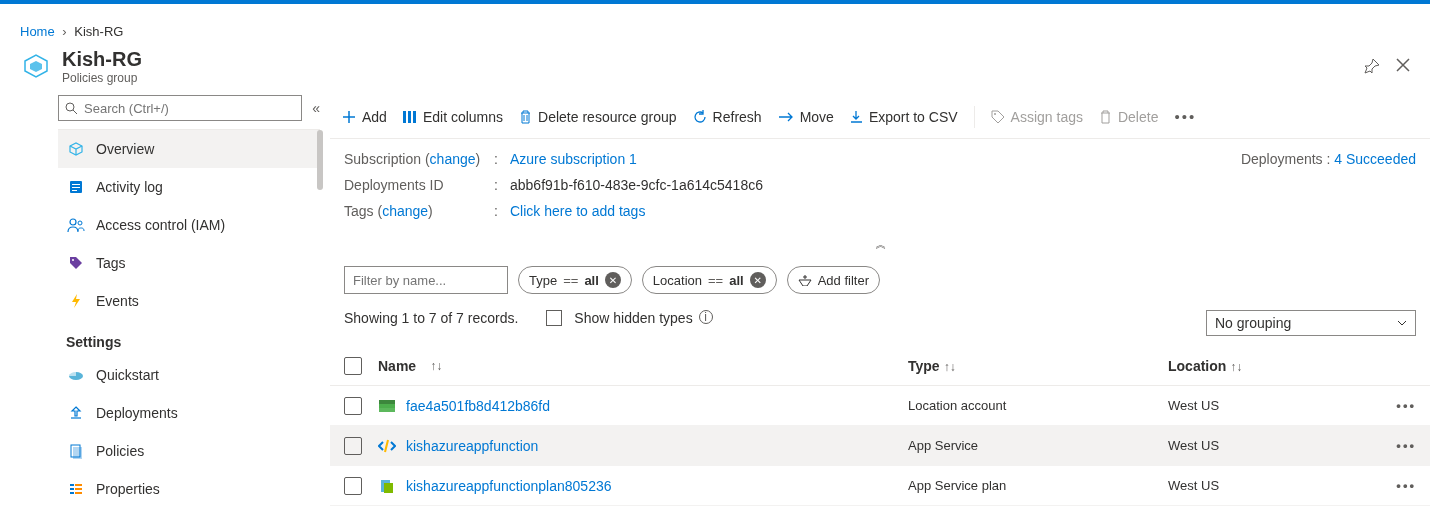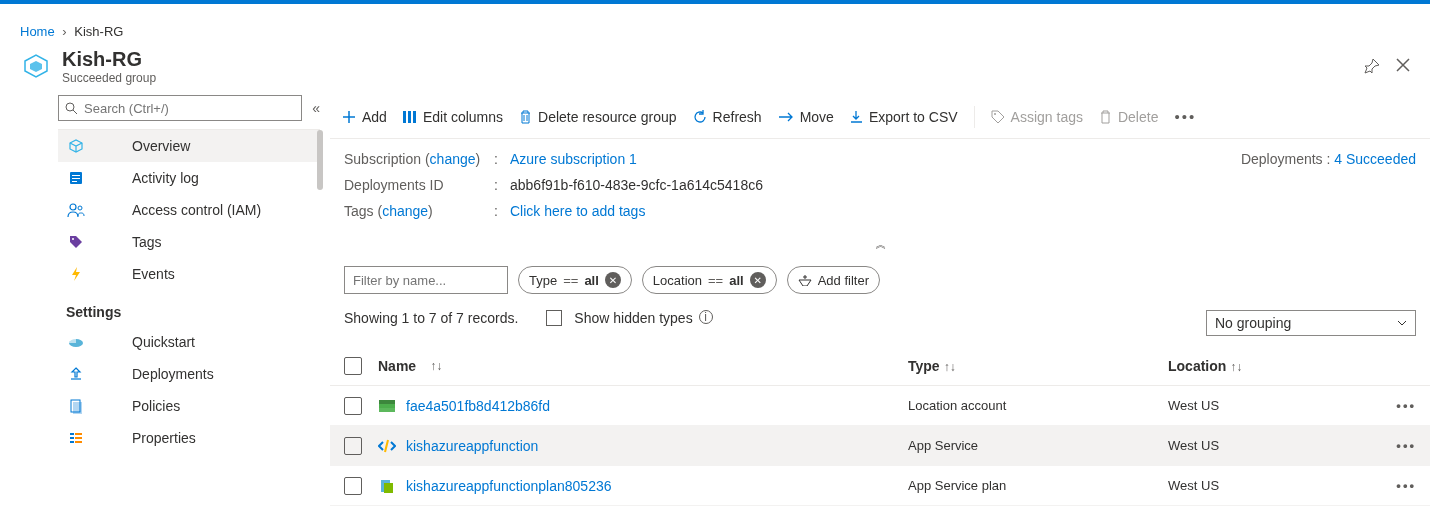--- a/index.html
+++ b/index.html
@@ -16,21 +16,21 @@
   .header-actions { margin-left: auto; display: flex; gap: 16px; color: #605e5c; }
   .header-actions .icon-btn { cursor: pointer; font-size: 16px; }
   .main { display: flex; margin-left: 40px; }
   .sidebar { width: 290px; padding: 0 10px 0 18px; border-right: none; }
   .search-row { display: flex; align-items: center; margin-bottom: 8px; }
   .search-box { flex: 1; display: flex; align-items: center; border: 1px solid #8a8886; height: 26px; padding: 0 6px; }
   .search-box input { border: none; outline: none; flex: 1; font-size: 13px; }
   .search-icon { color: #605e5c; margin-right: 6px; font-size: 13px; }
   .collapse-btn { color: #605e5c; margin-left: 10px; font-size: 14px; cursor:pointer; }
   .nav { list-style: none; border-top: 1px solid #edebe9; position: relative; }
-  .nav li { display: flex; align-items: center; height: 32px; padding: 0 8px; cursor: pointer; font-size: 14px; gap: 36px; }
+  .nav li { display: flex; align-items: center; height: 38px; padding: 0 8px; cursor: pointer; font-size: 14px; }
   .nav li.active { background: #f3f2f1; }
   .nav li .nav-icon { width: 20px; height: 20px; margin-right: 10px; display:flex; align-items:center; justify-content:center; }
   .nav-heading { font-size: 14px; font-weight: 600; padding: 14px 8px 6px; color: #323130; }
   .scrollbar-v { position: absolute; right: -3px; top: 0; width: 6px; height: 60px; background: #c8c6c4; border-radius: 3px; }
   .content { flex: 1; }
   .toolbar { display: flex; align-items: center; height: 44px; border-bottom: 1px solid #edebe9; padding: 0 12px; gap: 16px; }
   .tbtn { display: inline-flex; align-items: center; gap: 6px; color: #323130; cursor: pointer; font-size: 14px; }
   .tbtn.disabled { color: #a19f9d; }
   .tbtn .ticon { color: #0078d4; font-size: 15px; display:inline-flex; align-items:center; }
   .tbtn.disabled .ticon { color: #a19f9d; }
@@ -80,21 +80,21 @@
 
 <div class="header">
   <div class="header-icon">
     <svg width="30" height="30" viewBox="0 0 30 30">
       <path d="M4 10 L15 4 L26 10 L26 20 L15 26 L4 20 Z" fill="none" stroke="#32b3e7" stroke-width="1.5"></path>
       <path d="M9 13 L15 10 L21 13 L21 18 L15 21 L9 18 Z" fill="#32b3e7" opacity="0.8"></path>
     </svg>
   </div>
   <div class="header-text">
     <h1>Kish-RG</h1>
-    <div class="sub">Succeeded group</div>
+    <div class="sub">Policies group</div>
   </div>
   <div class="header-actions">
     <span class="icon-btn">
       <svg width="16" height="16" viewBox="0 0 16 16">
           <path d="M9 1 L15 7 L11 8 L8 11 L8 15 L6 13 L1 15 L3 10 L1 8 L5 8 L8 5 Z" fill="none" stroke="#605e5c" stroke-width="1"></path>
         </svg>
     </span>
     <span class="icon-btn">
       <svg width="14" height="14" viewBox="0 0 14 14">
           <path d="M1 1 L13 13 M13 1 L1 13" stroke="#605e5c" stroke-width="1.5"></path>

